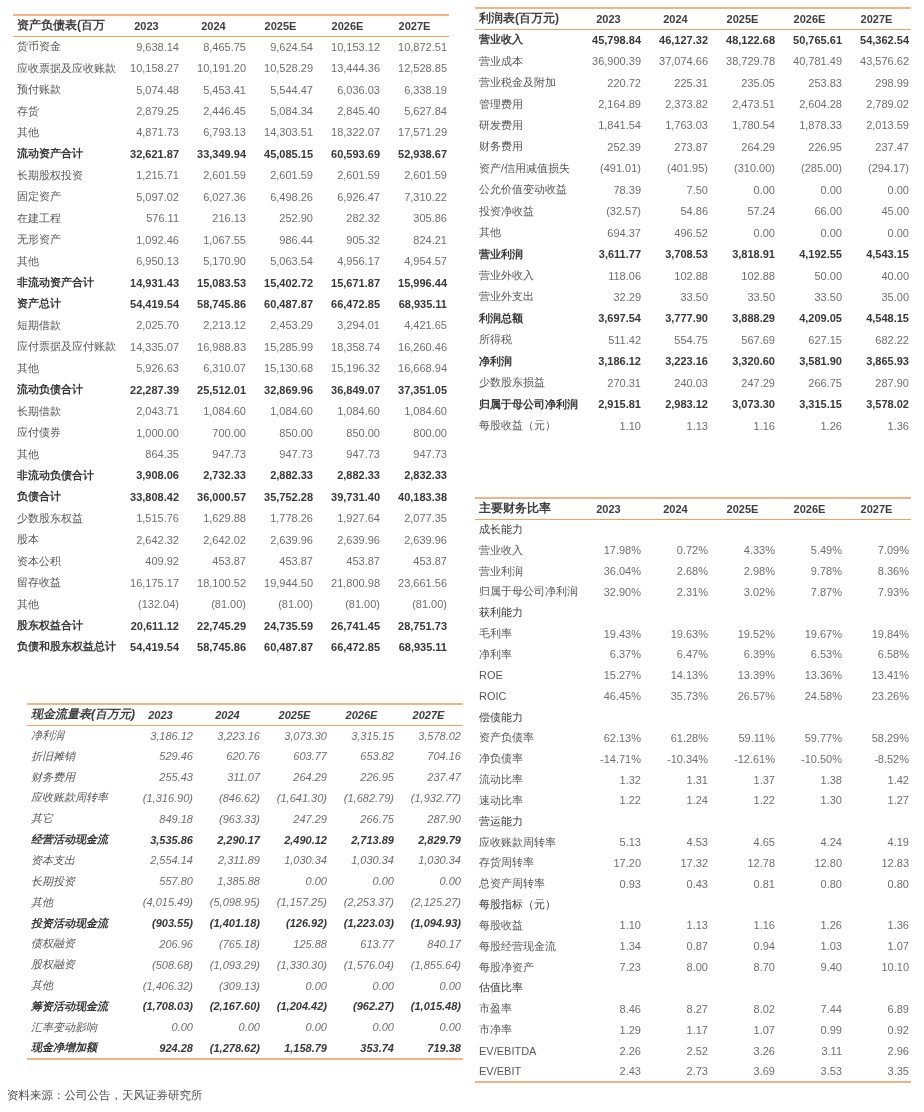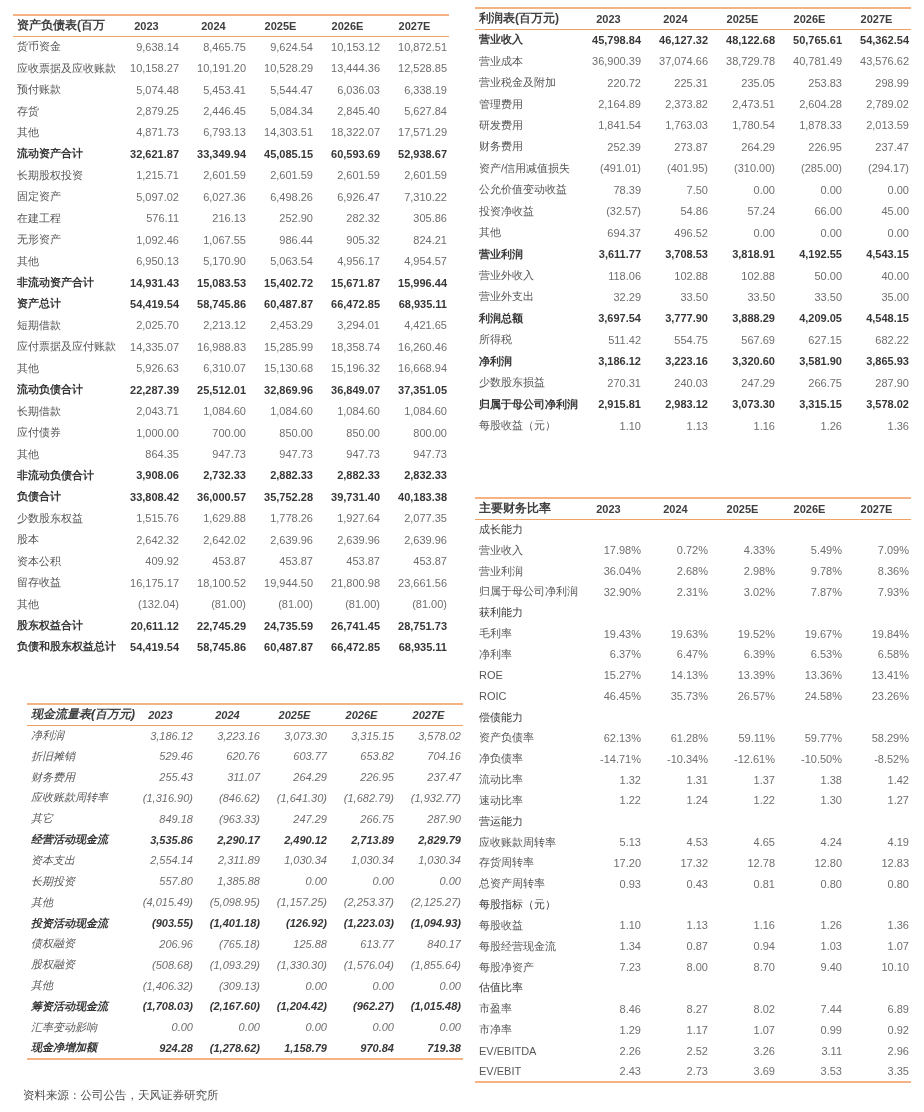--- a/index.html
+++ b/index.html
@@ -21,21 +21,21 @@
   thead th { height:21px; border-bottom:1px solid var(--rule); vertical-align:middle; white-space:nowrap; }
   .t-title { text-align:left;  font-size:12px; font-weight:bold; color:#3E3E3E; padding-left:4px; }
   .t-year  { font-size:11px; font-weight:bold; color:#3E3E3E; padding-right:2px; }
   td { vertical-align:middle; font-size:11px; white-space:nowrap; }
   .rh-a td { height:21.45px; }
   .rh-b td { height:20.85px; }
   td.label { text-align:left;  color:#575757; padding-left:4px; }
   td.num   { text-align:right; color:#6E6E6E; padding-right:2px; }
   tr.bold td { font-weight:bold; color:#383838; }
   tr.section td.label { font-weight:normal; color:#383838; }
-  .source { position:absolute; left:23px; top:1088px; font-size:11.5px; color:#4D4D4D; white-space:nowrap; }
+  .source { position:absolute; left:7px; top:1088px; font-size:11.5px; color:#4D4D4D; white-space:nowrap; }
 </style>
 </head>
 <body>
 
 <div class="page">
   <section id="balance-sheet" class="tbl rh-a">
       <table>
         <colgroup>
           <col class="c-label">
           <col class="c-num">
@@ -429,21 +429,21 @@
             <td class="num">0.00</td>
             <td class="num">0.00</td>
             <td class="num">0.00</td>
             <td class="num">0.00</td>
           </tr>
           <tr class="bold">
             <td class="label">现金净增加额</td>
             <td class="num">924.28</td>
             <td class="num">(1,278.62)</td>
             <td class="num">1,158.79</td>
-            <td class="num">970.84</td>
+            <td class="num">353.74</td>
             <td class="num">719.38</td>
           </tr>
         </tbody>
       </table>
     </section>
   <section id="income-statement" class="tbl rh-a">
       <table>
         <colgroup>
           <col class="c-label">
           <col class="c-num">

